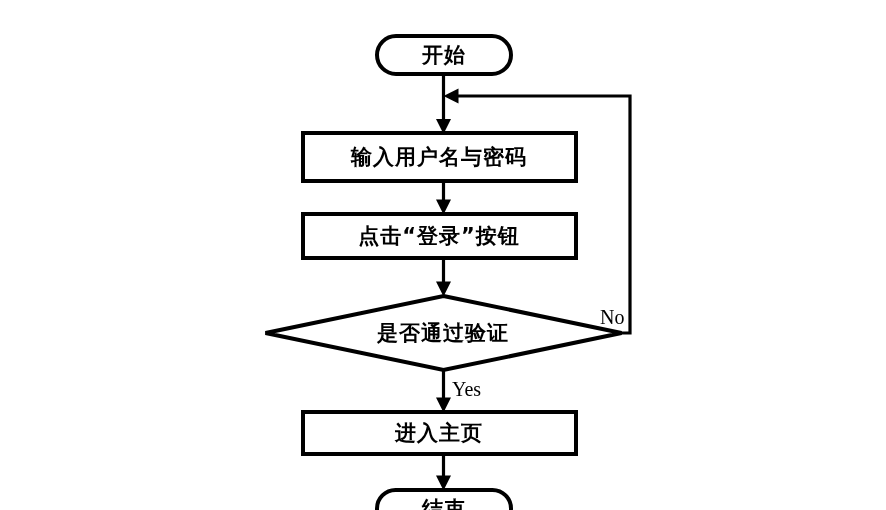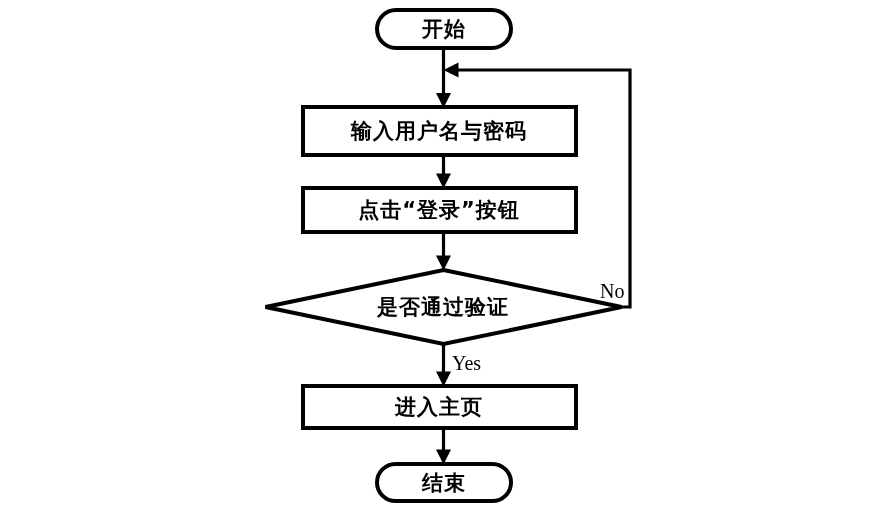--- a/index.html
+++ b/index.html
@@ -12,20 +12,21 @@
     width: 886px;
     height: 510px;
     overflow: hidden;
     font-family: "DejaVu Sans", sans-serif;
   }
   #flow-root {
     position: relative;
     width: 886px;
     height: 360px;
     background: #ffffff;
+    margin-top: 26px;
   }
   svg#flow-svg {
     position: absolute;
     top: 0;
     left: 0;
     width: 886px;
     height: 510px;
     display: block;
   }
   .node-shape {

